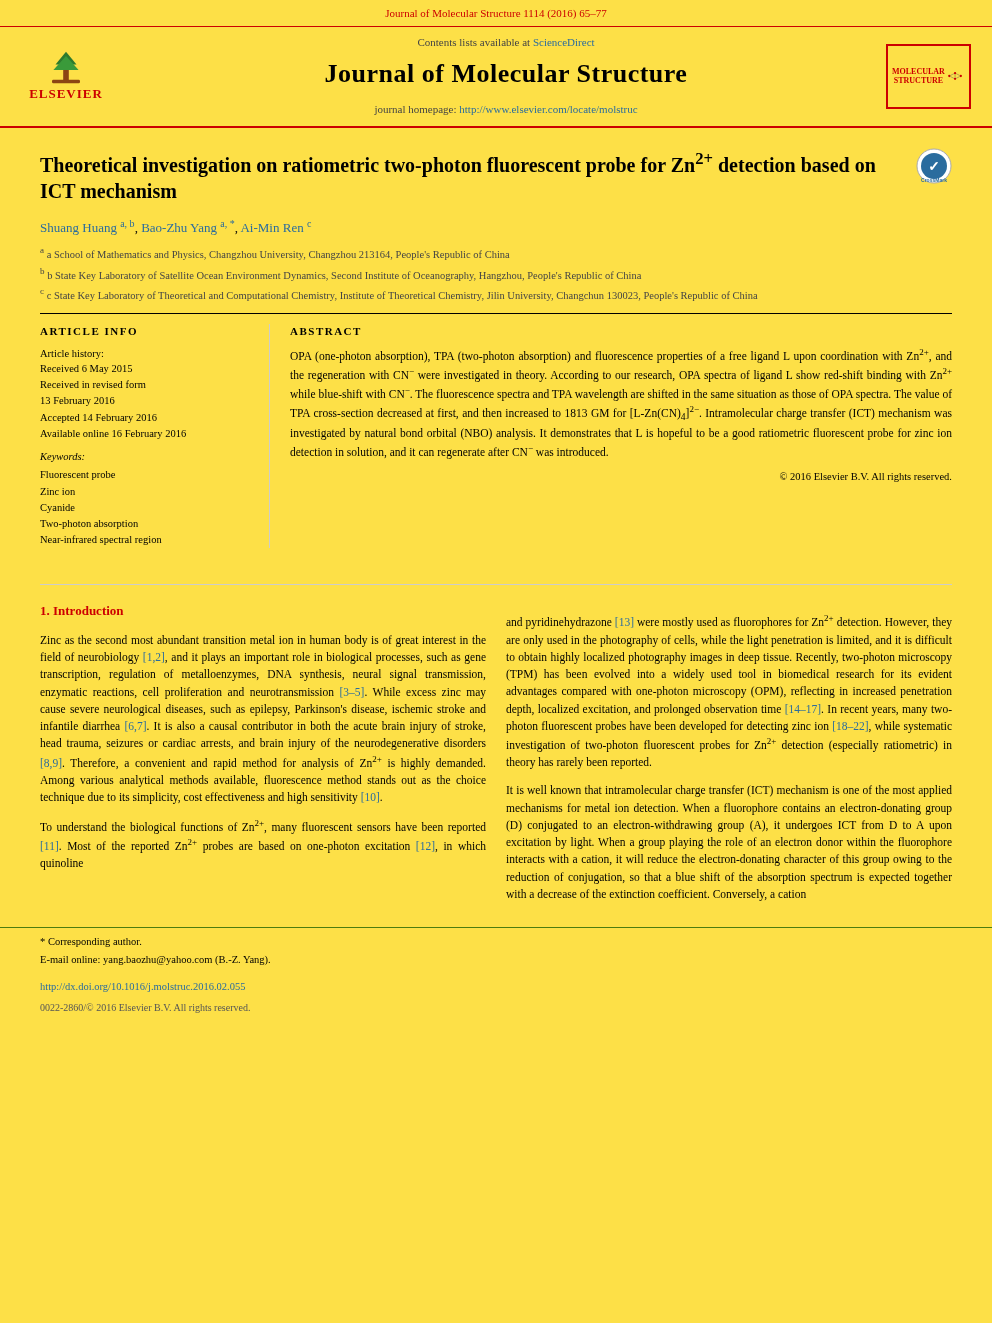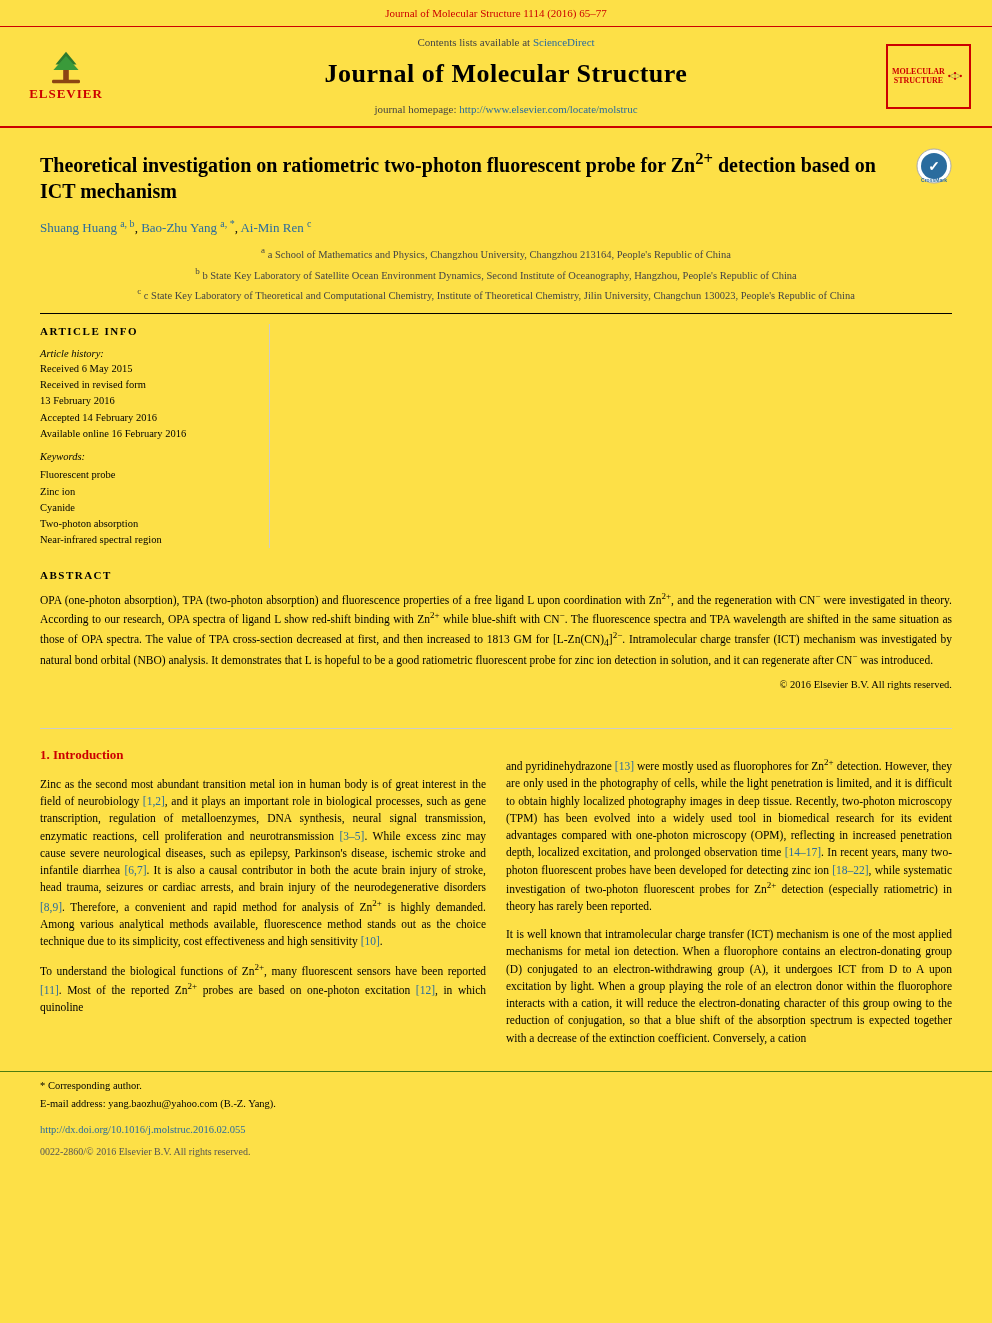--- a/index.html
+++ b/index.html
@@ -142,36 +142,34 @@
       color: #2a6c9e;
     }
     .author-name {
       color: #2a6c9e;
     }
     .affiliations {
       font-size: 10.5px;
       color: #444;
       margin-bottom: 0;
       line-height: 1.4;
-      text-align: center;
     }
     .affiliations .aff-line {
       margin-bottom: 2px;
     }
     .affiliations sup {
       font-size: 9px;
     }
     
     .article-meta-row {
       display: flex;
       gap: 20px;
       margin-top: 10px;
       border-top: 1px solid #000;
       padding-top: 10px;
-      flex-direction: column;
     }
     .article-info-col {
       width: 230px;
       flex-shrink: 0;
       border-right: 1px solid #ccc;
       padding-right: 14px;
     }
     .abstract-col {
       flex: 1;
     }
@@ -181,21 +179,20 @@
       letter-spacing: 1.5px;
       text-transform: uppercase;
       color: #000;
       margin-bottom: 6px;
     }
     .article-history {
       font-size: 10.5px;
       margin-bottom: 8px;
     }
     .article-history .ah-title {
-      font-style: italic;
       font-size: 10.5px;
     }
     .article-history .ah-row {
       margin-bottom: 1px;
     }
     .keywords-section {
       margin-top: 8px;
     }
     .keywords-section .kw-title {
       font-style: italic;
@@ -435,21 +432,21 @@
       </p>
     </div>
 
   </div>
 
   <div class="footnote-section">
     <p>
       <span>* Corresponding author.</span>
     </p>
     <p>
-      <span>E-mail address:</span>
+      <span>E-mail online:</span>
       <a>yang.baozhu@yahoo.com</a>
       <span>(B.-Z. Yang).</span>
     </p>
   </div>
 
   <div class="doi-section">
     <a>http://dx.doi.org/10.1016/j.molstruc.2016.02.055</a>
   </div>
 
   <div class="bottom-copyright">0022-2860/© 2016 Elsevier B.V. All rights reserved.</div>

